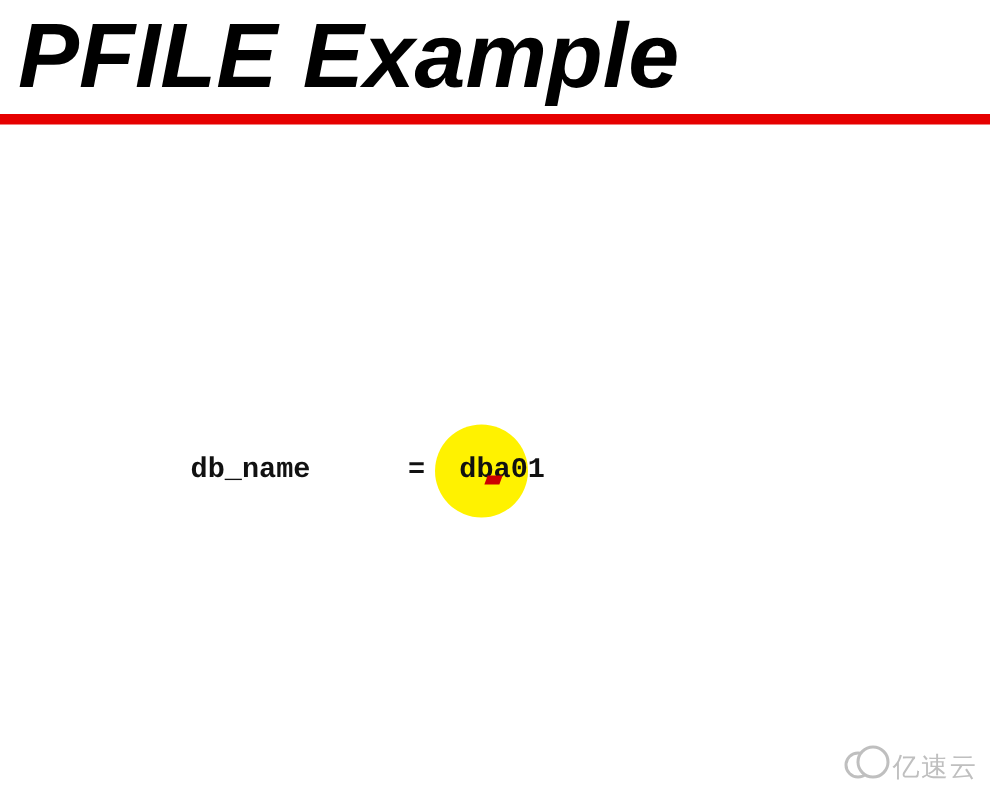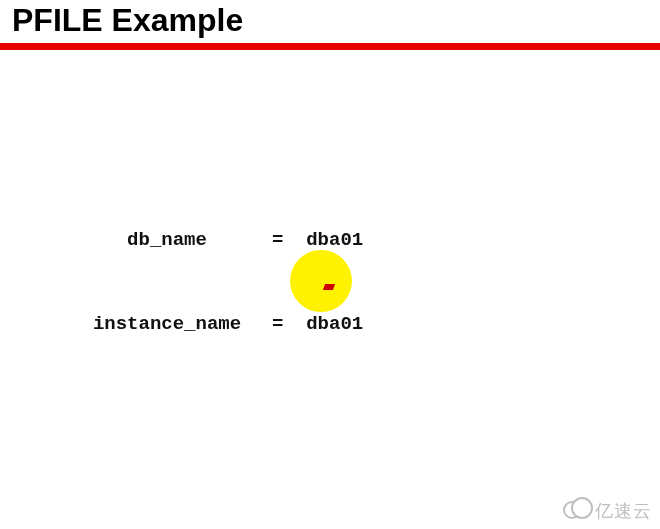--- a/index.html
+++ b/index.html
@@ -8,43 +8,44 @@
     width: 660px;
     height: 529px;
     background: #fff;
     font-family: "Courier New", Courier, monospace;
     overflow: hidden;
     position: relative;
   }
   .title {
     font-family: Arial, Helvetica, sans-serif;
     font-weight: 900;
-    font-size: 32px;
+    font-size: 61px;
     color: #000;
     margin: 2px 0 0 12px;
     letter-spacing: 0px;
+    font-style: italic;
   }
   .rule {
     height: 7px;
     background: #e60000;
     margin-top: 4px;
   }
   .listing {
     margin: 8px 0 0 62px;
     font-size: 19px;
     line-height: 28px;
     font-weight: bold;
     color: #111;
     white-space: pre;
     position: relative;
   }
   .row { position: relative; display: block; }
   .k   { display: inline-block; width: 210px; text-align: center; }
   .eq  { display: inline-block; }
-  .v   { display: inline-block; }
+  .v   { display: inline-block; margin-top: 40px; }
   .hilite {
     position: absolute;
     width: 62px;
     height: 62px;
     border-radius: 50%;
     background: #fff200;
     left: 228px;
     top: 192px;
     z-index: 0;
   }
@@ -91,21 +92,20 @@
 
 <div class="title">PFILE Example</div>
 <div class="rule"></div>
 
 <div class="listing">
   <div class="hilite"></div>
   <div class="red-tick"></div>
 
 
   <span class="row"><span class="k">db_name</span><span class="eq">=  </span><span class="v">dba01</span></span>
-  <span class="row"><span class="k">instance_name</span><span class="eq">=  </span><span class="v">dba01</span></span>
   
   
   
   
   
   
   
   
   
   

